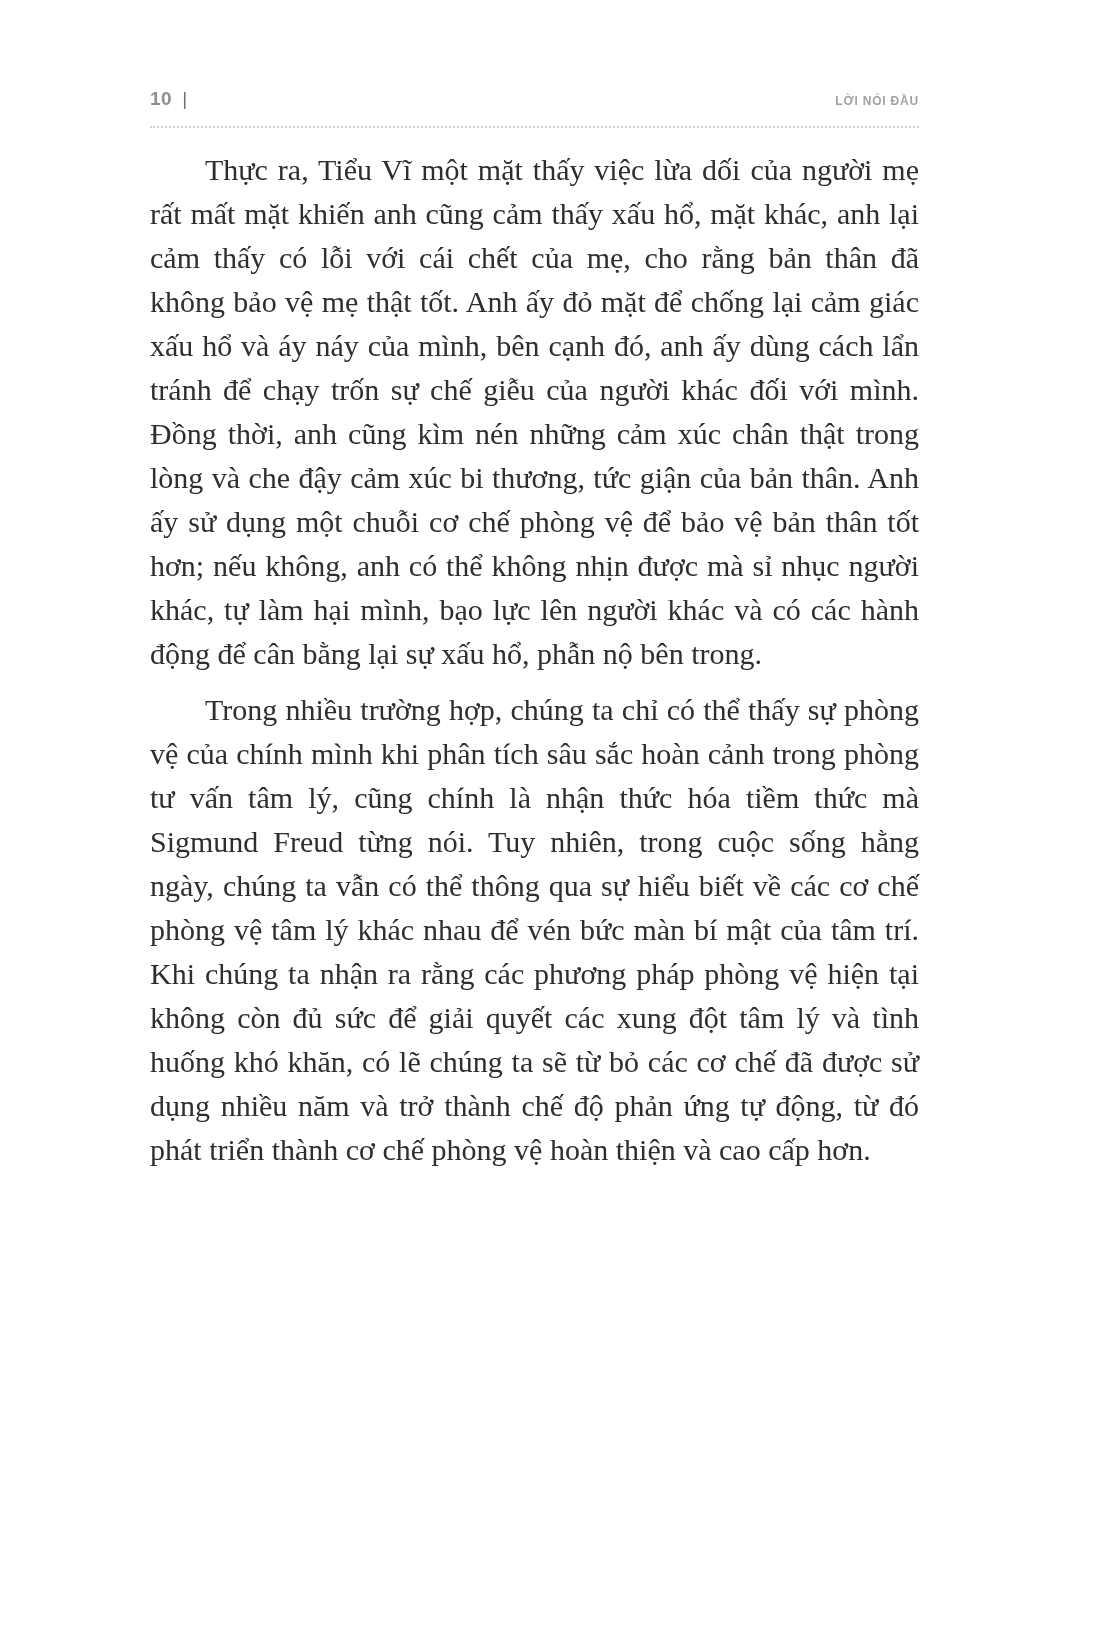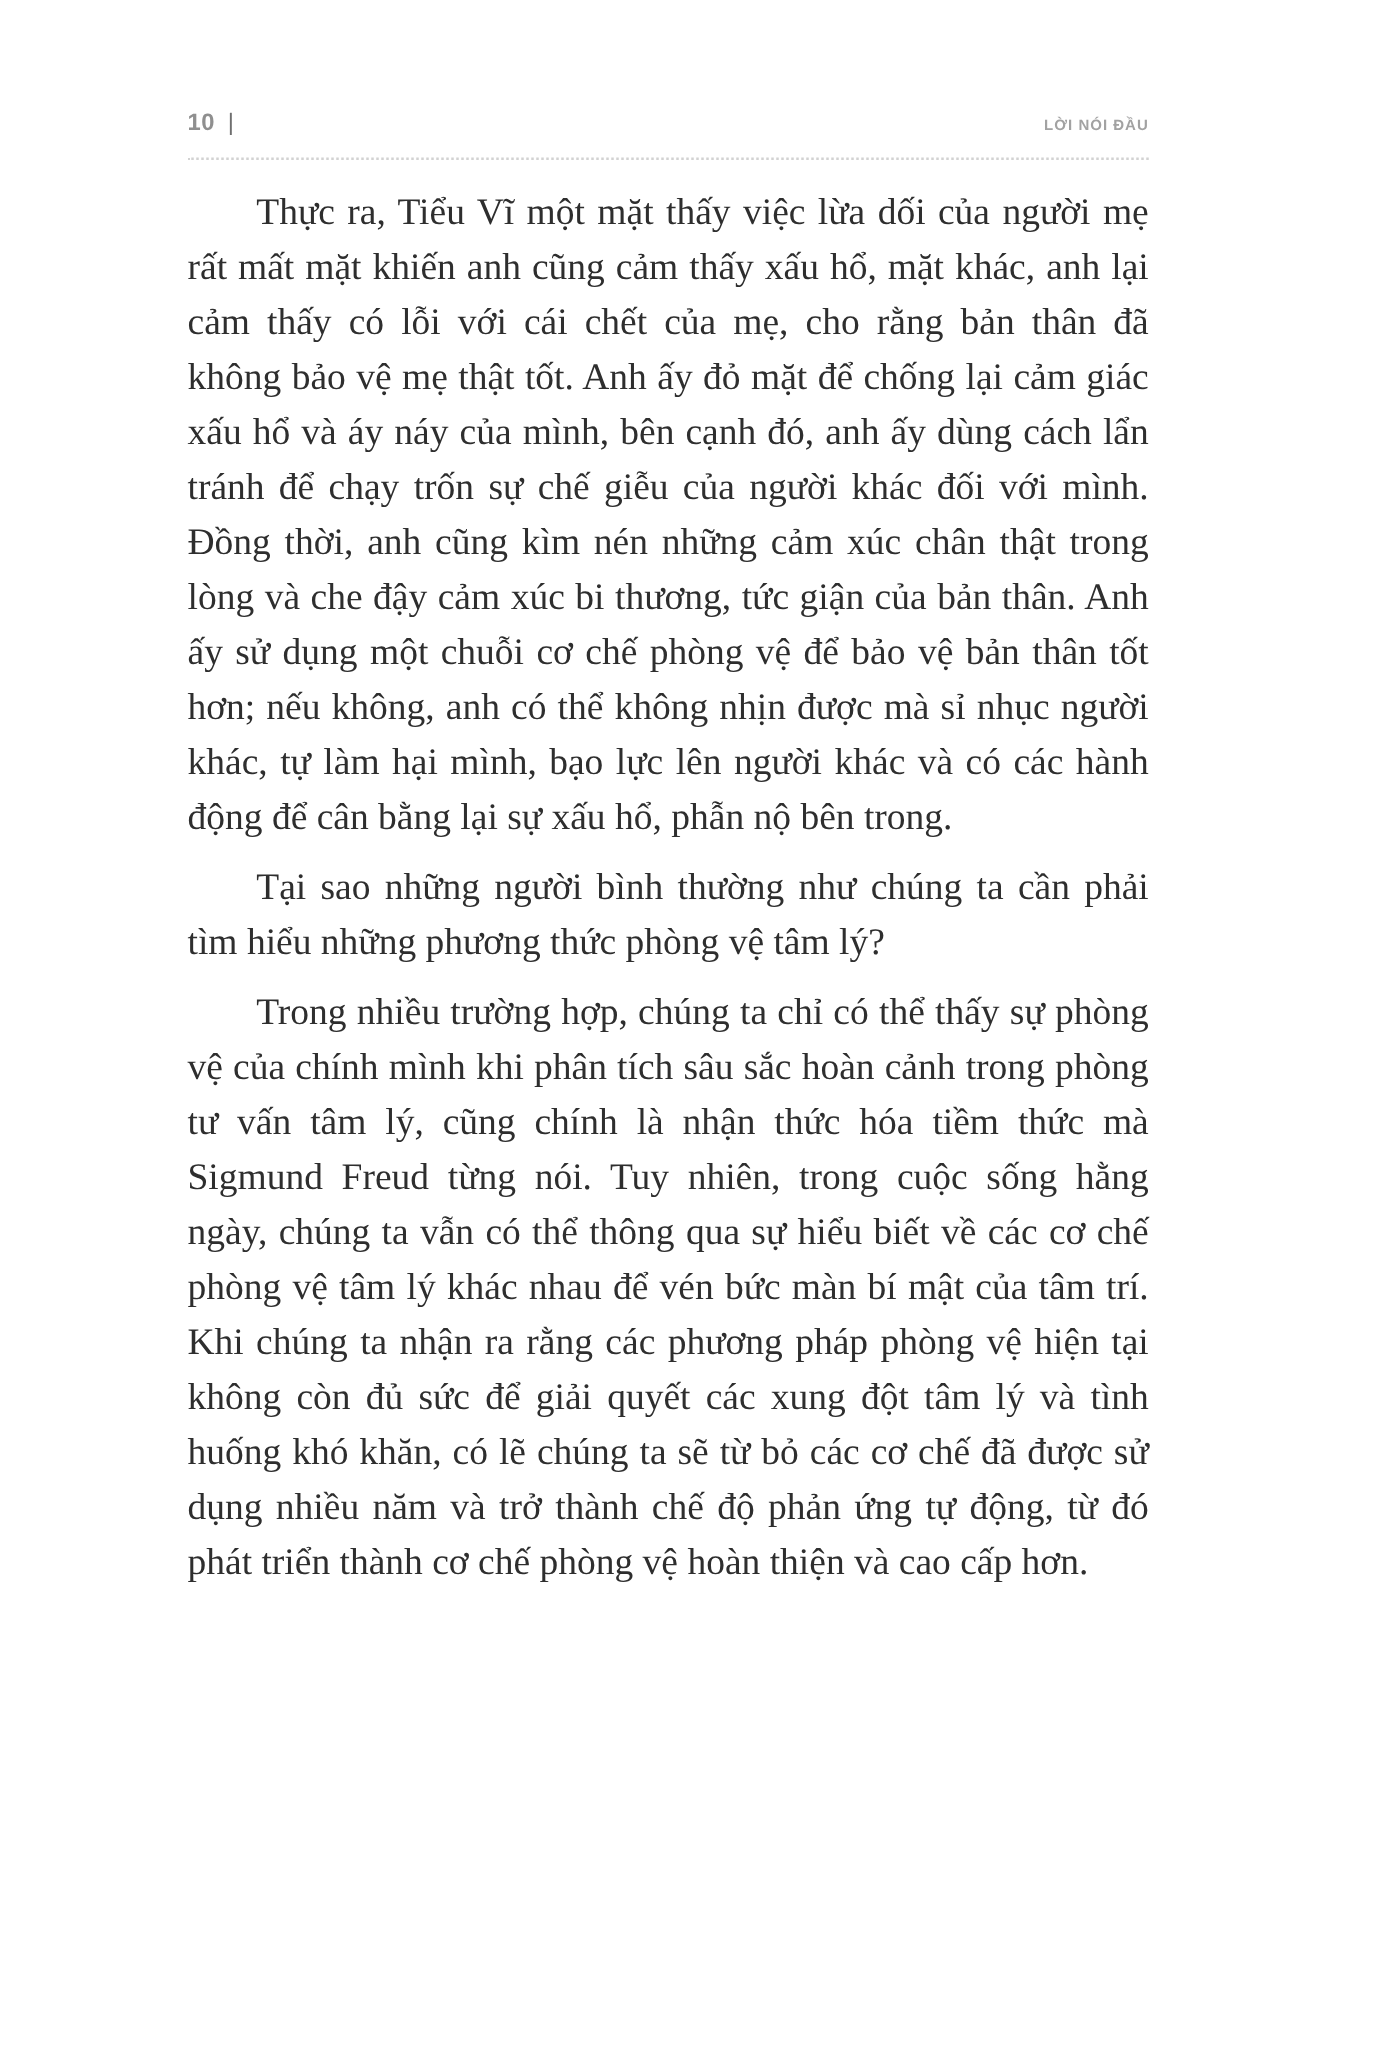--- a/index.html
+++ b/index.html
@@ -71,17 +71,16 @@
   <div class="page-header">
     <div class="page-number-wrap">
       <span class="page-number">10</span>
       <span class="header-separator">|</span>
     </div>
     <span class="header-title">LỜI NÓI ĐẦU</span>
   </div>
 
   <div class="body-text">
     <p>Thực ra, Tiểu Vĩ một mặt thấy việc lừa dối của người mẹ rất mất mặt khiến anh cũng cảm thấy xấu hổ, mặt khác, anh lại cảm thấy có lỗi với cái chết của mẹ, cho rằng bản thân đã không bảo vệ mẹ thật tốt. Anh ấy đỏ mặt để chống lại cảm giác xấu hổ và áy náy của mình, bên cạnh đó, anh ấy dùng cách lẩn tránh để chạy trốn sự chế giễu của người khác đối với mình. Đồng thời, anh cũng kìm nén những cảm xúc chân thật trong lòng và che đậy cảm xúc bi thương, tức giận của bản thân. Anh ấy sử dụng một chuỗi cơ chế phòng vệ để bảo vệ bản thân tốt hơn; nếu không, anh có thể không nhịn được mà sỉ nhục người khác, tự làm hại mình, bạo lực lên người khác và có các hành động để cân bằng lại sự xấu hổ, phẫn nộ bên trong.</p>
-    <p>Tại sao những người bình thường như chúng ta cần phải tìm hiểu những phương thức phòng vệ tâm lý?</p>
     <p>Trong nhiều trường hợp, chúng ta chỉ có thể thấy sự phòng vệ của chính mình khi phân tích sâu sắc hoàn cảnh trong phòng tư vấn tâm lý, cũng chính là nhận thức hóa tiềm thức mà Sigmund Freud từng nói. Tuy nhiên, trong cuộc sống hằng ngày, chúng ta vẫn có thể thông qua sự hiểu biết về các cơ chế phòng vệ tâm lý khác nhau để vén bức màn bí mật của tâm trí. Khi chúng ta nhận ra rằng các phương pháp phòng vệ hiện tại không còn đủ sức để giải quyết các xung đột tâm lý và tình huống khó khăn, có lẽ chúng ta sẽ từ bỏ các cơ chế đã được sử dụng nhiều năm và trở thành chế độ phản ứng tự động, từ đó phát triển thành cơ chế phòng vệ hoàn thiện và cao cấp hơn.</p>
   </div>
 
 </div>
 
 </body></html>

